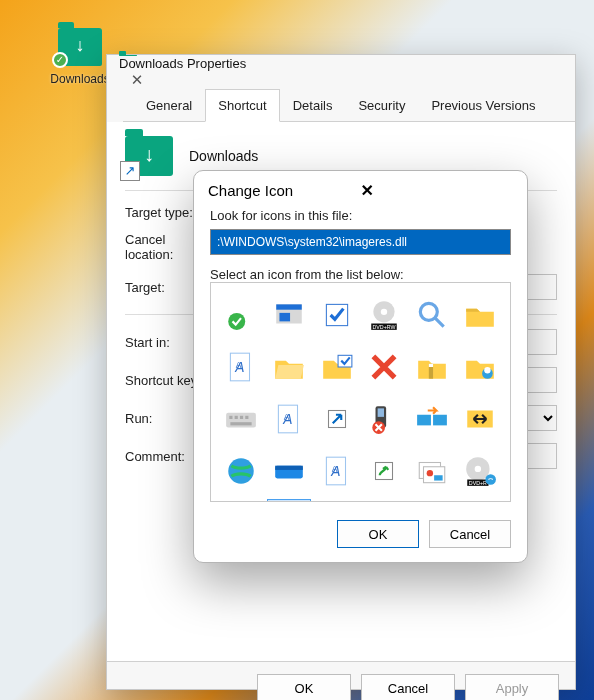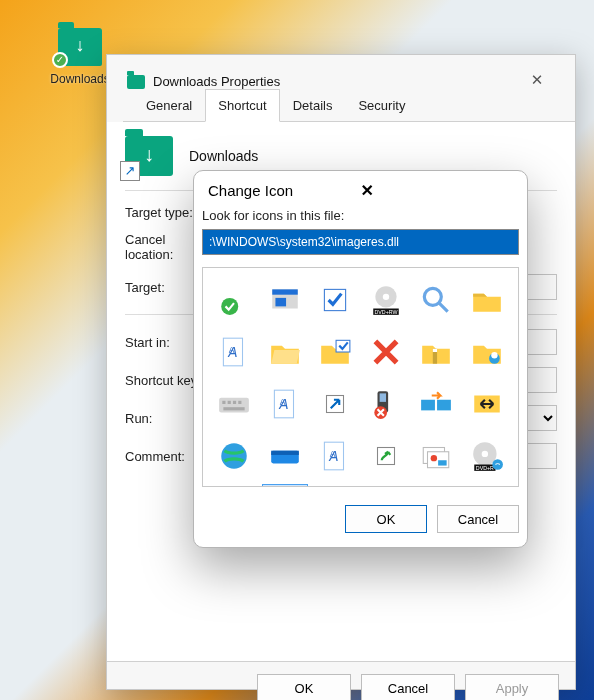--- a/index.html
+++ b/index.html
@@ -13,21 +13,21 @@
   .desktop-icon .glyph { width:44px; height:38px; margin:0 auto; background:#0aa57f; border-radius:3px 3px 2px 2px; position:relative; }
   .desktop-icon .glyph::before { content:""; position:absolute; top:-6px; left:0; width:16px; height:6px; background:#0aa57f; border-radius:2px 2px 0 0;}
   .desktop-icon .glyph .arrow { position:absolute; left:50%; top:45%; transform:translate(-50%,-50%); color:#fff; font-size:18px; font-weight:bold;}
   .desktop-icon .check { position:absolute; bottom:-2px; left:-6px; width:16px;height:16px; background:#4caf50; border:2px solid #fff; border-radius:50%; color:#fff; font-size:10px; line-height:12px; text-align:center;}
   .desktop-icon .label { font-size:12px; color:#222; margin-top:6px; text-shadow:0 0 3px rgba(255,255,255,0.6);}
   
   .win {
     position:absolute; top:54px; left:106px; width:470px; height:636px;
     background:#f7f7f7; border:1px solid #c8c8c8; box-shadow:0 8px 30px rgba(0,0,0,0.25);
   }
-  .titlebar { height:34px; display:flex; align-items:flex-end; padding:0 20px; }
+  .titlebar { height:34px; display:flex; align-items:flex-start; padding:0 12px;flex-direction:column; }
   .titlebar .ticon { width:18px; height:14px; background:#0aa57f; border-radius:2px; margin-right:8px; position:relative;}
   .titlebar .ticon::before{content:"";position:absolute;top:-4px;left:0;width:7px;height:4px;background:#0aa57f;border-radius:1px 1px 0 0;}
   .titlebar .ttl { font-size:13px; color:#111; flex:1;}
   .titlebar .close { font-size:15px; color:#555; width:36px; text-align:center; }
   .tabs { display:flex; border-bottom:1px solid #d0d0d0; padding:0 10px; font-size:13px;margin-left:16px; }
   .tab { padding:8px 12px; color:#222; border:1px solid transparent; margin-bottom:-1px;}
   .tab.active { background:#fff; border:1px solid #d0d0d0; border-bottom:1px solid #fff; }
   .body { background:#fff; height:540px; padding:14px 18px; position:relative; border-bottom:1px solid #d0d0d0;}
   .toprow { display:flex; align-items:center; gap:16px; }
   .shortcut-glyph { width:48px; height:40px; background:#0aa57f; border-radius:3px; position:relative;}
@@ -46,21 +46,21 @@
   .bottombar .btn { min-width:94px; }
   .btn.disabled { color:#9a9a9a; }
   
   .dlg {
     position:absolute; top:170px; left:193px; width:335px; background:#fff;
     border:1px solid #b5b5b5; border-radius:10px; box-shadow:0 20px 50px rgba(0,0,0,0.35);
   }
   .dlg .dtitle { display:flex; align-items:center; padding:10px 14px 4px; font-size:15px;}
   .dlg .dtitle span { flex:1;}
   .dlg .dclose { font-size:16px; font-weight:bold; cursor:pointer;}
-  .dlg .db { padding:4px 8px 14px; font-size:13px; color:#222;}
+  .dlg .db { padding:4px 16px 14px; font-size:13px; color:#222;}
   .dlg .pathrow { display:flex; gap:23px; margin:6px 0 12px;}
   .dlg input.path { flex:1; height:26px; border:1px solid #888; background:#0067c0; color:#fff; padding:0 6px; font-size:12px;}
   .dlg .browse { width:82px; height:26px; border:1px solid #bcbcbc; background:#fdfdfd; font-size:12px;}
   .iconbox { border:1px solid #c8c8c8; height:220px; padding:8px; overflow:hidden;}
   .igrid { display:grid; grid-template-columns:repeat(6,1fr); grid-auto-rows:48px; gap:4px;}
   .ico { display:flex; align-items:center; justify-content:center; border:1px solid transparent; }
   .ico.selected { background:#cde6ff; border:1px solid #4aa0ef;}
   .ico svg { width:34px; height:34px; }
   .dbtnrow { display:flex; gap:10px; justify-content:flex-end; margin-top:18px;}
   .dbtnrow .btn { min-width:82px; }
@@ -82,20 +82,21 @@
   <div class="titlebar">
     <div class="ticon"></div>
     <div class="ttl">Downloads Properties</div>
     <div class="close">✕</div>
   </div>
   <div class="tabs">
     <div class="tab">General</div>
     <div class="tab active">Shortcut</div>
     <div class="tab">Details</div>
     <div class="tab">Security</div>
+    <div class="tab">Previous Versions</div>
   </div>
   <div class="body">
     <div class="toprow">
       <div class="shortcut-glyph">
         <span class="arrow">↓</span>
         <span class="overlay">↗</span>
       </div>
       <div class="itemname">Downloads</div>
     </div>
     <hr class="hr">
@@ -141,20 +142,21 @@
 <div class="dlg">
   <div class="dtitle">
     <span>Change Icon</span>
     <span class="dclose">✕</span>
   </div>
   <div class="db">
     <div>Look for icons in this file:</div>
     <div class="pathrow">
       <input class="path" value=":\WINDOWS\system32\imageres.dll" style="">
     </div>
+    <div>Select an icon from the list below:</div>
     <div class="iconbox">
       <div class="igrid" id="igrid">
           <div class="ico">
             <svg viewBox="0 0 32 32">
               <circle cx="12" cy="22" r="8" fill="#39b54a"></circle>
               <path d="M8 22l3 3 5-6" stroke="#fff" stroke-width="2" fill="none"></path>
             </svg>
           </div>
           <div class="ico">
             <svg viewBox="0 0 32 32">

